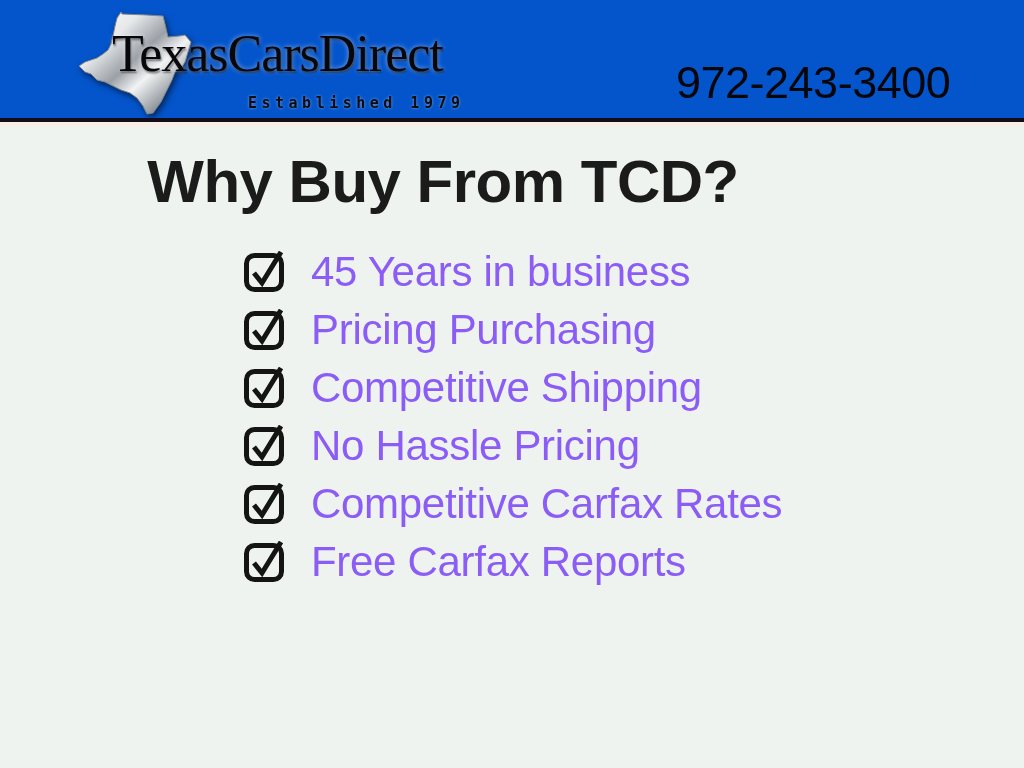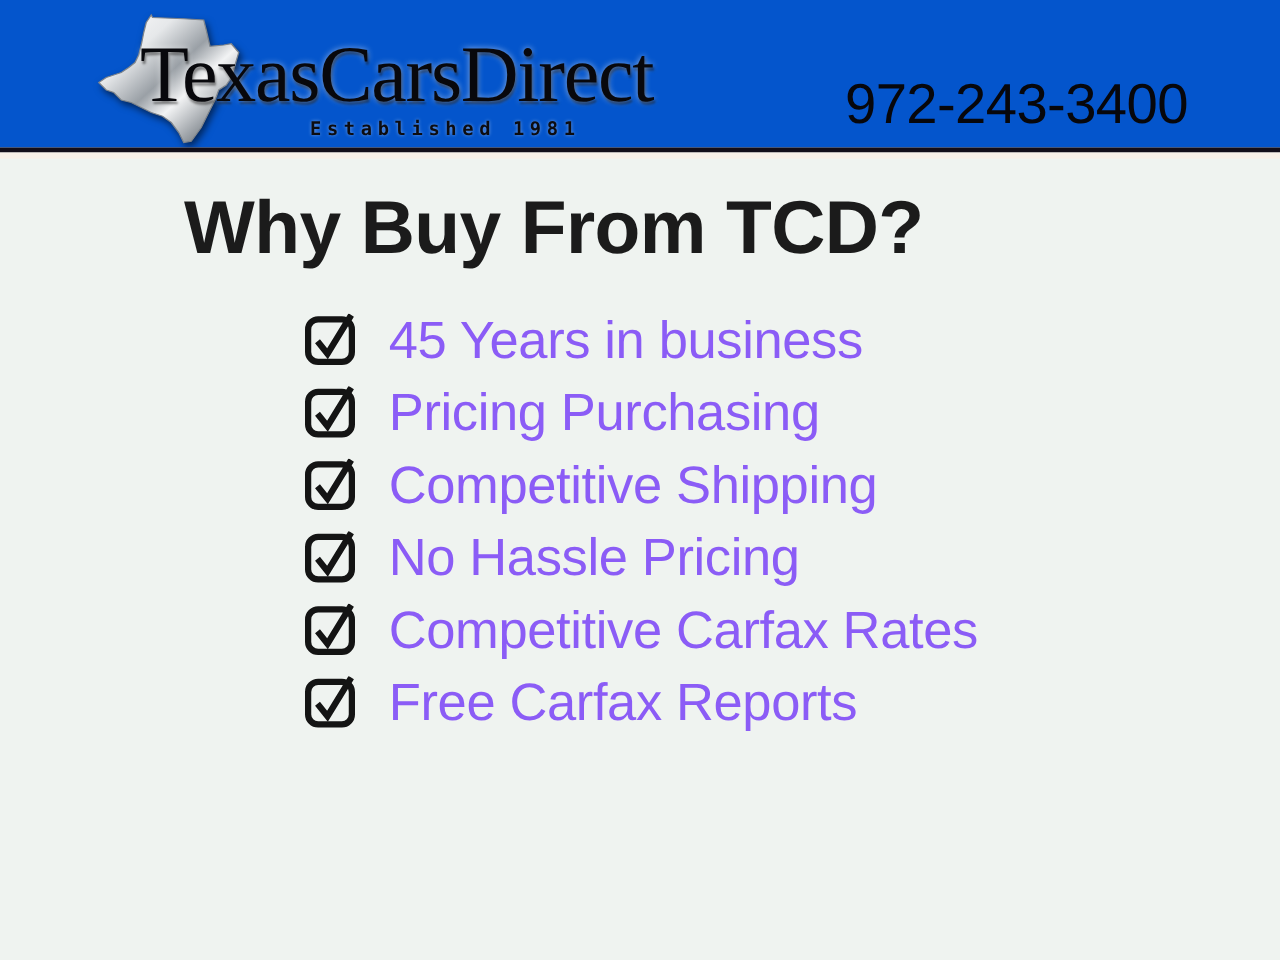--- a/index.html
+++ b/index.html
@@ -67,21 +67,21 @@
     height: 106px;
     filter: drop-shadow(2px 3px 3px rgba(0,0,0,0.55));
   }
   .texas-shape svg { display: block; width: 100%; height: 100%; }
 
   .wordmark {
     position: absolute;
     left: 42px;
     top: 20px;
     font-family: "Liberation Serif", "DejaVu Serif", serif;
-    font-size: 64px;
+    font-size: 52px;
     line-height: 1;
     color: #08080c;
     letter-spacing: -1px;
     white-space: nowrap;
     text-shadow:
        0 0 5px rgba(255,255,255,0.55),
        1px 2px 2px rgba(0,0,0,0.55);
   }
 
   .established {
@@ -178,21 +178,21 @@
           </defs>
           <path d="M46,2 L47,4 L72,5 L88,6 L90,14 L93,27 L104,26 L110,25 L116,32
                    L113,42 L110,52 L106,58 L100,62 L97,70 L92,80 L86,92 L78,103
                    L72,104 L68,96 L62,88 L55,83 L46,80 L38,76 L30,72 L22,70
                    L16,64 L10,62 L4,56 L10,52 L16,50 L22,48 L28,44 L33,40
                    L36,34 L38,26 L40,16 L42,8 Z" fill="url(#chrome)" stroke="#7f858b" stroke-width="1"></path>
         </svg>
       </div>
 
       <div class="wordmark">TexasCarsDirect</div>
-      <div class="established">Established 1981</div>
+      <div class="established">Established 1979</div>
     </div>
 
     <div class="phone">972-243-3400</div>
   </div>
 
   <div class="header-rule-dark"></div>
   <div class="header-rule-cream"></div>
 
   <div class="headline">Why Buy From TCD?</div>
 

